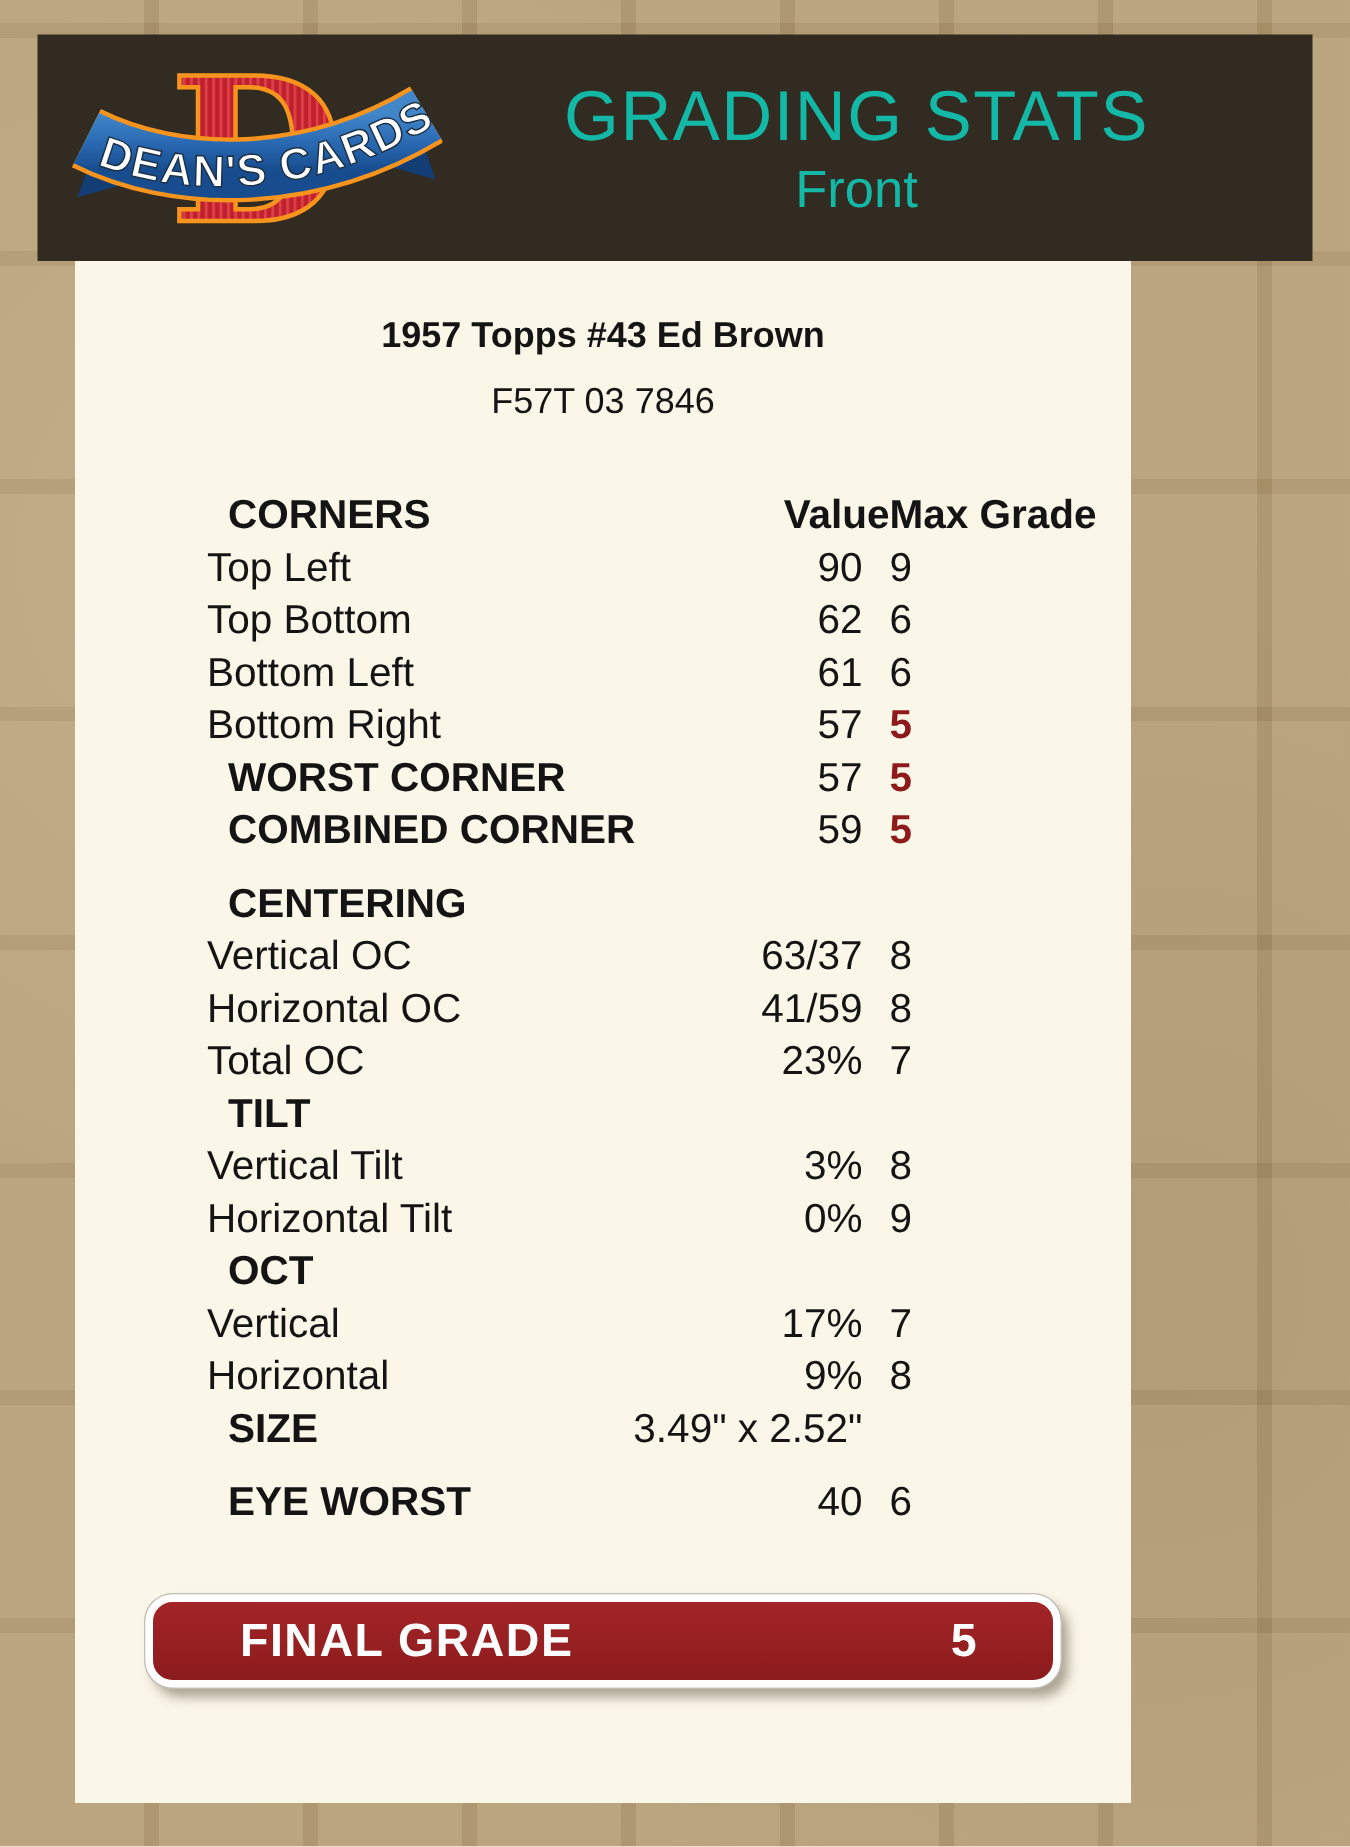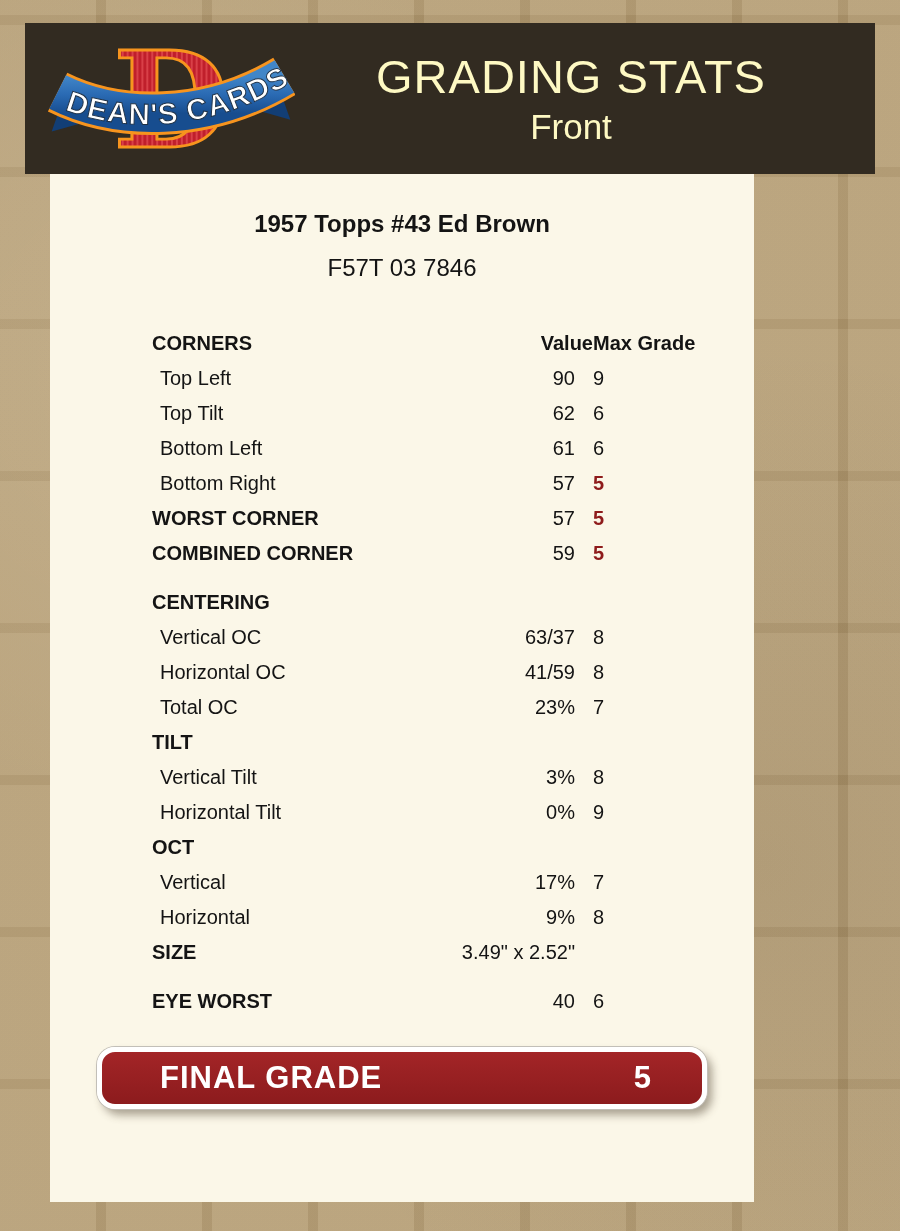--- a/index.html
+++ b/index.html
@@ -29,54 +29,54 @@
   .header-bar {
     position:absolute; left:25px; top:23px;
     width:850px; height:151px;
     background:#322b21;
     display:flex; align-items:center;
   }
   .logo-wrap { flex:0 0 250px; margin-left:22px; height:140px; display:flex; align-items:center; }
   .header-text {
     flex:1 1 auto; padding-right:30px;
     display:flex; flex-direction:column; align-items:center; justify-content:center;
-    color:#fef9c3; text-align:center;
+    color:#14b8a6; text-align:center;
   }
   .header-title { font-size:47px; line-height:56px; letter-spacing:1px; font-weight:400; }
   .header-subtitle { font-size:35px; line-height:44px; font-weight:400; }
 
   
   .panel {
     position:absolute; left:50px; top:174px;
     width:704px; height:1028px;
     background:#fbf7e8;
     color:#141414;
   }
   .card-title { margin-top:36px; text-align:center; font-size:24px; font-weight:700; line-height:28px; }
   .card-serial { margin-top:16px; text-align:center; font-size:24px; font-weight:400; line-height:28px; }
 
   
   .stats-table { margin-top:44px; }
   .row {
     display:grid;
     grid-template-columns: 340px 203px 257px;
-    line-height:35px; font-size:20px;
+    line-height:35px; font-size:27px;
   }
   .row.gap { margin-top:14px; }
-  .c-label { padding-left:110px; white-space:nowrap; }
+  .c-label { padding-left:88px; white-space:nowrap; }
   .row.section .c-label, .row.colheader .c-label { padding-left:102px; font-weight:700; }
   .c-value { text-align:right; padding-right:18px; white-space:nowrap; }
   .row.colheader .c-value { padding-right:0; font-weight:700; }
   .c-grade { }
   .row.colheader .c-grade { font-weight:700; }
   .row.alert .c-grade { color:#8e1b1b; font-weight:700; }
 
   
   .final-btn {
-    margin:28px auto 0;
+    margin:44px auto 0;
     width:492px; height:52px;
     background:linear-gradient(#a32527,#8c1b1d);
     border:5px solid #ffffff;
     border-radius:18px;
     box-shadow:0 0 0 1px #c2bfb8, 5px 6px 8px rgba(70,58,40,0.45);
     display:flex; align-items:center; justify-content:space-between;
     padding:0 50px 0 58px;
     color:#ffffff; font-size:31px; font-weight:700; letter-spacing:1px;
     cursor:pointer;
   }
@@ -127,21 +127,21 @@
           <span class="c-label">CORNERS</span>
           <span class="c-value">Value</span>
           <span class="c-grade">Max Grade</span>
         </div>
         <div class="row item">
           <span class="c-label">Top Left</span>
           <span class="c-value">90</span>
           <span class="c-grade">9</span>
         </div>
         <div class="row item">
-          <span class="c-label">Top Tilt</span>
+          <span class="c-label">Top Bottom</span>
           <span class="c-value">62</span>
           <span class="c-grade">6</span>
         </div>
         <div class="row item">
           <span class="c-label">Bottom Left</span>
           <span class="c-value">61</span>
           <span class="c-grade">6</span>
         </div>
         <div class="row item alert">
           <span class="c-label">Bottom Right</span>

